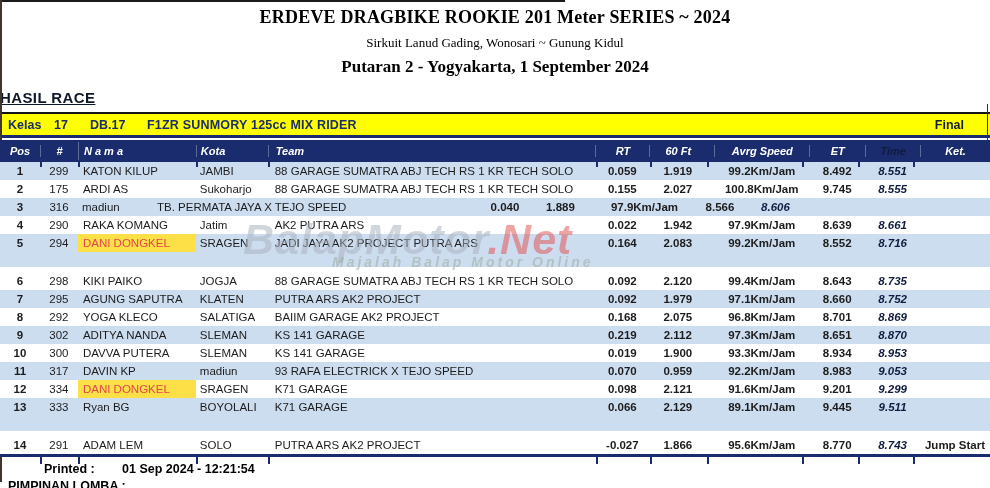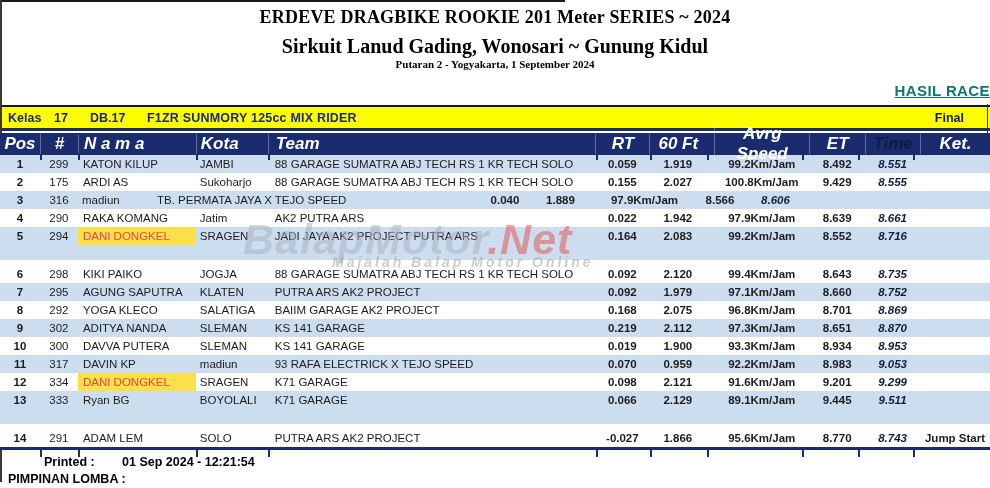--- a/index.html
+++ b/index.html
@@ -10,44 +10,44 @@
     font-family:"Liberation Sans", sans-serif;
     overflow:hidden;
   }
   .edge-top{position:absolute;top:0;left:0;width:565px;height:2px;background:#1a1a1a;}
   .edge-left{position:absolute;top:0;left:0;width:2px;height:482px;background:#41352f;}
   .edge-right{position:absolute;top:104px;right:2px;width:1px;height:344px;background:#1b2c6e;}
 
   
   .titles{text-align:center;font-family:"Liberation Serif", serif;color:#000;}
   .title-1{padding-top:7px;font-size:18px;font-weight:bold;letter-spacing:0.2px;}
-  .title-2{margin-top:7px;font-size:20px;font-weight:bold;}
-  .title-3{font-size:11px;font-weight:600;}
-  .hasil{margin-top:12px;text-align:right;font-size:15px;font-weight:bold;
-         text-decoration:underline;letter-spacing:0.4px;color:#0f766e;}
+  .title-2{margin-top:7px;font-size:13px;font-weight:normal;}
+  .title-3{margin-top:6px;font-size:17px;font-weight:600;}
+  .hasil{margin-top:12px;text-align:left;font-size:15px;font-weight:bold;
+         text-decoration:underline;letter-spacing:0.4px;color:#0f172a;}
 
   
   .class-bar{
     margin-top:6px;height:21px;background:#ffff00;
     border-top:2px solid #14141e;border-bottom:3px solid #1b2c6e;
     display:flex;align-items:center;
     font-size:12.5px;font-weight:bold;color:#1b2c6e;
   }
   .cb-kelas{margin-left:8px;width:46px;}
   .cb-num{width:36px;}
   .cb-code{width:57px;}
   .cb-name{flex:1;letter-spacing:0.2px;}
   .cb-final{margin-right:26px;color:#14203a;}
 
   
   .race-table{margin-top:2px;position:relative;}
   .thead{
     height:22px;background:#1b2c6e;color:#ffffff;
     display:flex;align-items:center;
-    font-size:17px;font-weight:bold;font-style:italic;
+    font-size:11px;font-weight:bold;font-style:italic;
   }
   .hcell{box-sizing:border-box;border-left:1px solid rgba(255,255,255,0.30);}
   .hcell:first-child{border-left:none;}
   .row{display:flex;align-items:center;height:18px;font-size:11.5px;color:#1c1c1c;}
   .row.blue{background:#cdddf0;}
   .row.white{background:#ffffff;}
   .cell{box-sizing:border-box;overflow:hidden;white-space:nowrap;}
   .c0{width:40px;text-align:center;font-weight:bold;}
   .c1{width:38px;text-align:center;}
   .c2{width:118px;text-align:left;padding-left:5px;height:18px;line-height:18px;}
@@ -141,21 +141,21 @@
   </div>
         <div class="row white">
     <span class="cell c0">2</span>
     <span class="cell c1">175</span>
     <span class="cell c2">ARDI AS</span>
     <span class="cell c3">Sukoharjo</span>
     <span class="cell c4">88 GARAGE SUMATRA ABJ TECH RS 1 KR TECH SOLO</span>
     <span class="cell c5">0.155</span>
     <span class="cell c6">2.027</span>
     <span class="cell c7">100.8Km/Jam</span>
-    <span class="cell c8">9.429</span>
+    <span class="cell c8">9.745</span>
     <span class="cell c9">8.555</span>
     <span class="cell c10"></span>
   </div>
         <div class="row blue">
     <span class="cell c0">3</span>
     <span class="cell c1">316</span>
     <span class="cell c3">madiun</span>
     <span class="cell c4">TB. PERMATA JAYA X TEJO SPEED</span>
     <span class="cell c5">0.040</span>
     <span class="cell c6">1.889</span>

